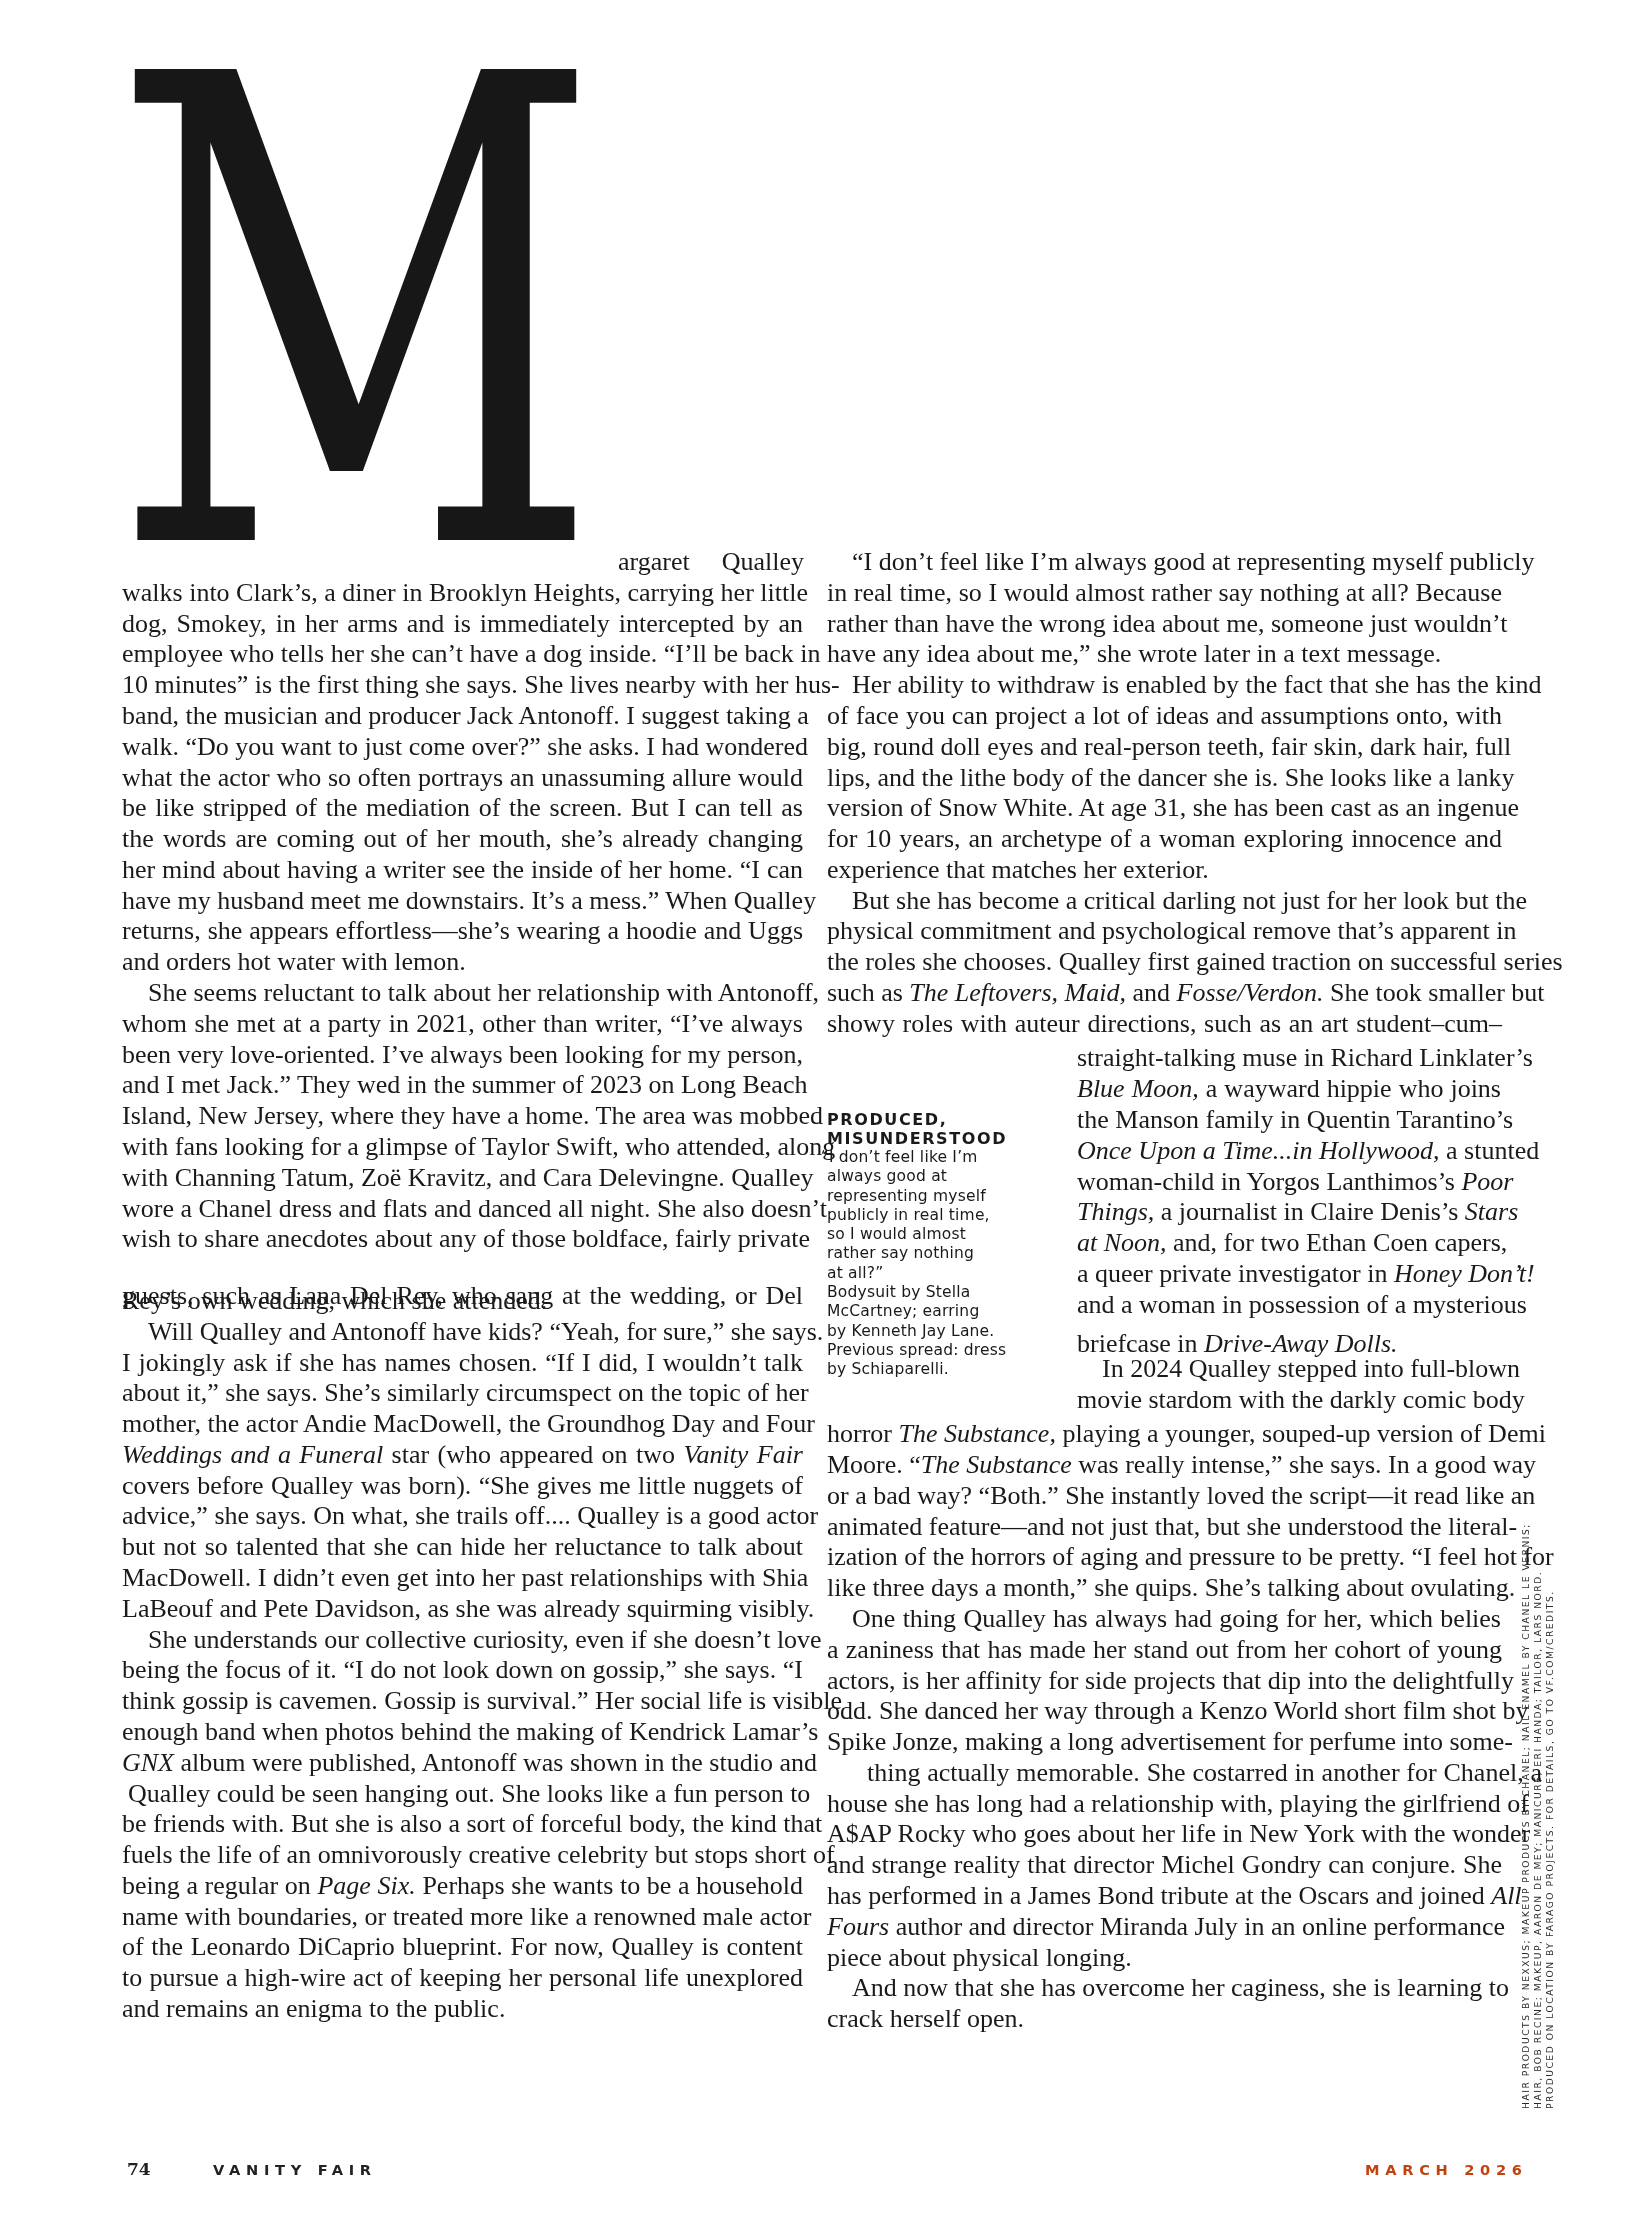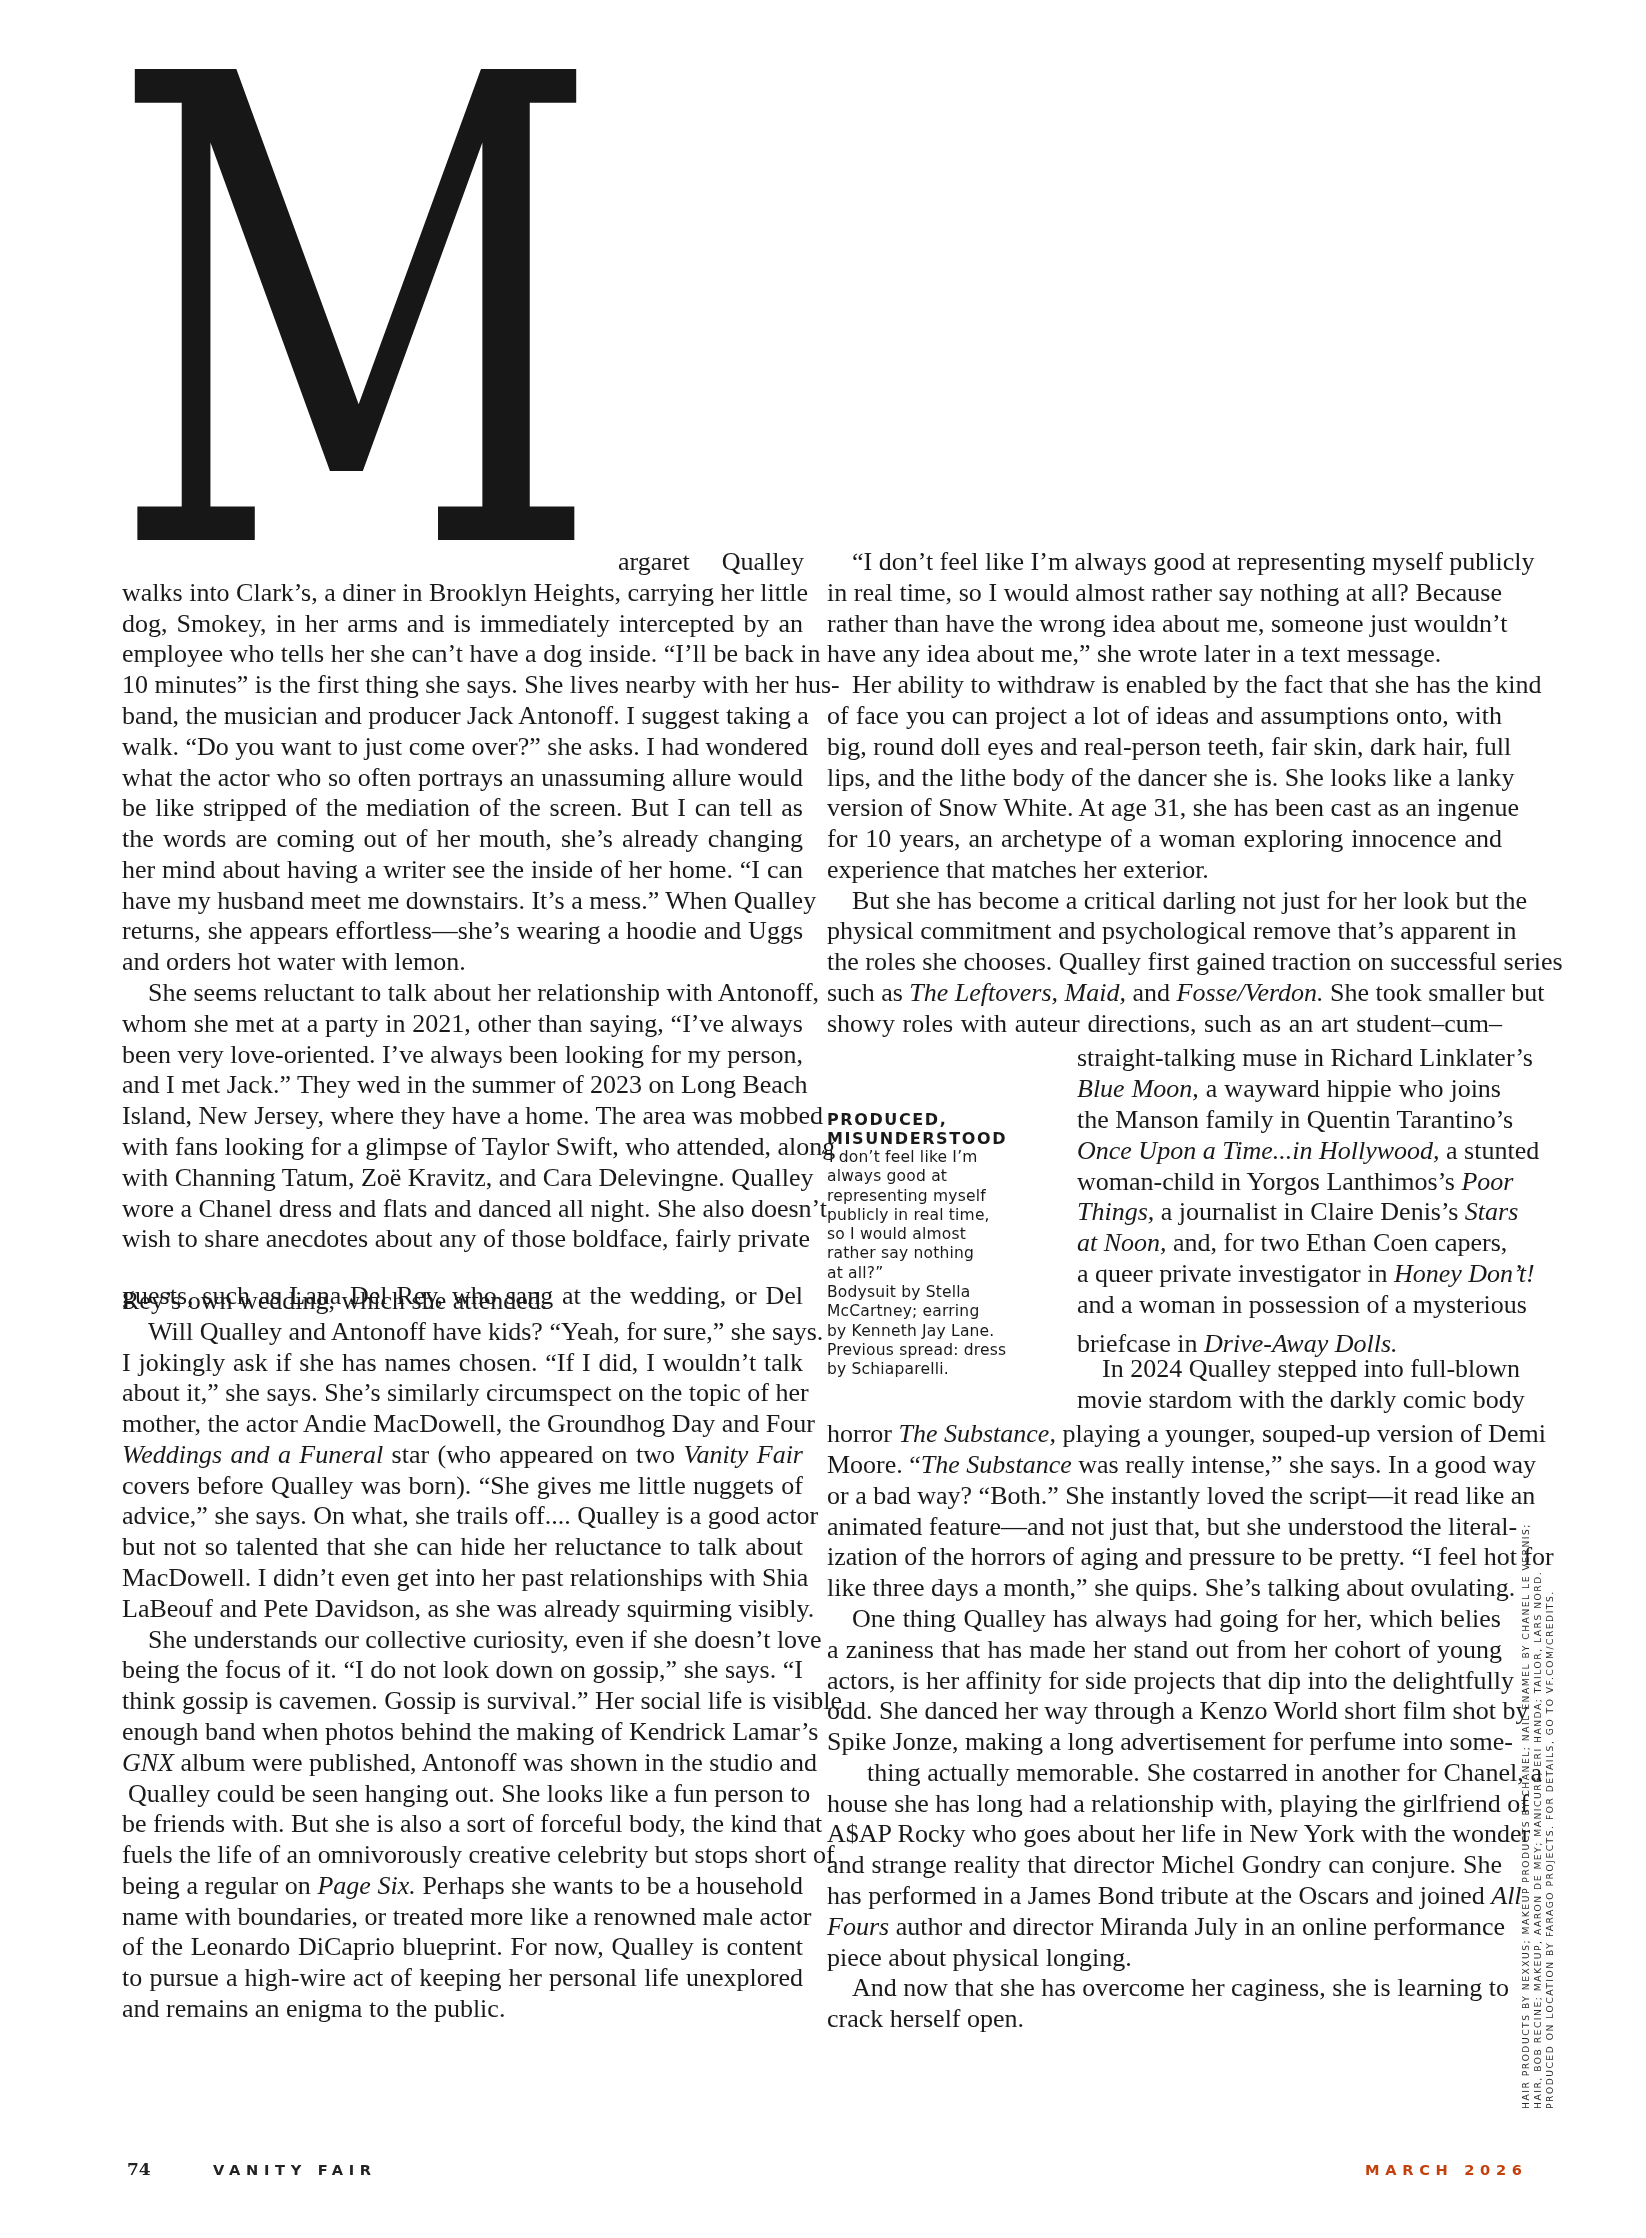--- a/index.html
+++ b/index.html
@@ -48,21 +48,21 @@
       <div class="line" style="left: 122px; width: 681px; top: 700px;">band, the musician and producer Jack Antonoff. I suggest taking a</div>
       <div class="line" style="left: 122px; width: 681px; top: 731px;">walk. “Do you want to just come over?” she asks. I had wondered</div>
       <div class="line" style="left: 122px; width: 681px; top: 762px;">what the actor who so often portrays an unassuming allure would</div>
       <div class="line" style="left: 122px; width: 681px; top: 792px;">be like stripped of the mediation of the screen. But I can tell as</div>
       <div class="line" style="left: 122px; width: 681px; top: 823px;">the words are coming out of her mouth, she’s already changing</div>
       <div class="line" style="left: 122px; width: 681px; top: 854px;">her mind about having a writer see the inside of her home. “I can</div>
       <div class="line" style="left: 122px; width: 681px; top: 885px;">have my husband meet me downstairs. It’s a mess.” When Qualley</div>
       <div class="line" style="left: 122px; width: 681px; top: 915px;">returns, she appears effortless—she’s wearing a hoodie and Uggs</div>
       <div class="line last" style="left: 122px; width: 681px; top: 946px; white-space: nowrap;">and orders hot water with lemon.</div>
       <div class="line" style="left: 148px; width: 656px; top: 977px;">She seems reluctant to talk about her relationship with Antonoff,</div>
-      <div class="line" style="left: 122px; width: 681px; top: 1008px;">whom she met at a party in 2021, other than saying, “I’ve always</div>
+      <div class="line" style="left: 122px; width: 681px; top: 1008px;">whom she met at a party in 2021, other than writer, “I’ve always</div>
       <div class="line" style="left: 122px; width: 681px; top: 1039px;">been very love-oriented. I’ve always been looking for my person,</div>
       <div class="line" style="left: 122px; width: 681px; top: 1069px;">and I met Jack.” They wed in the summer of 2023 on Long Beach</div>
       <div class="line" style="left: 122px; width: 681px; top: 1100px;">Island, New Jersey, where they have a home. The area was mobbed</div>
       <div class="line" style="left: 122px; width: 681px; top: 1131px;">with fans looking for a glimpse of Taylor Swift, who attended, along</div>
       <div class="line" style="left: 122px; width: 681px; top: 1162px;">with Channing Tatum, Zoë Kravitz, and Cara Delevingne. Qualley</div>
       <div class="line" style="left: 122px; width: 681px; top: 1193px;">wore a Chanel dress and flats and danced all night. She also doesn’t</div>
       <div class="line" style="left: 122px; width: 681px; top: 1223px;">wish to share anecdotes about any of those boldface, fairly private</div>
       <div class="line" style="left: 122px; width: 681px; top: 1280px;">guests, such as Lana Del Rey, who sang at the wedding, or Del</div>
       <div class="line last" style="left: 122px; width: 681px; top: 1285px; white-space: nowrap;">Rey’s own wedding, which she attended.</div>
       <div class="line" style="left: 148px; width: 656px; top: 1316px;">Will Qualley and Antonoff have kids? “Yeah, for sure,” she says.</div>

